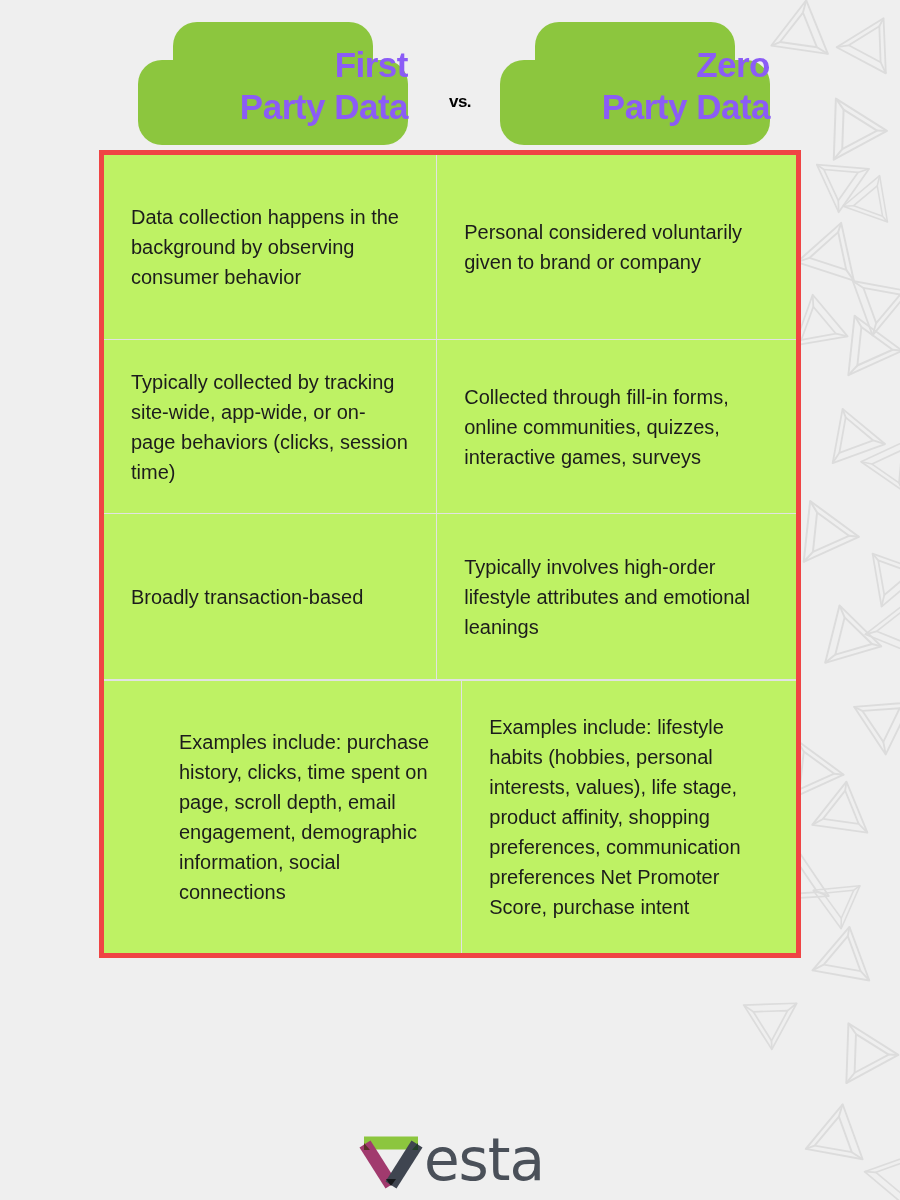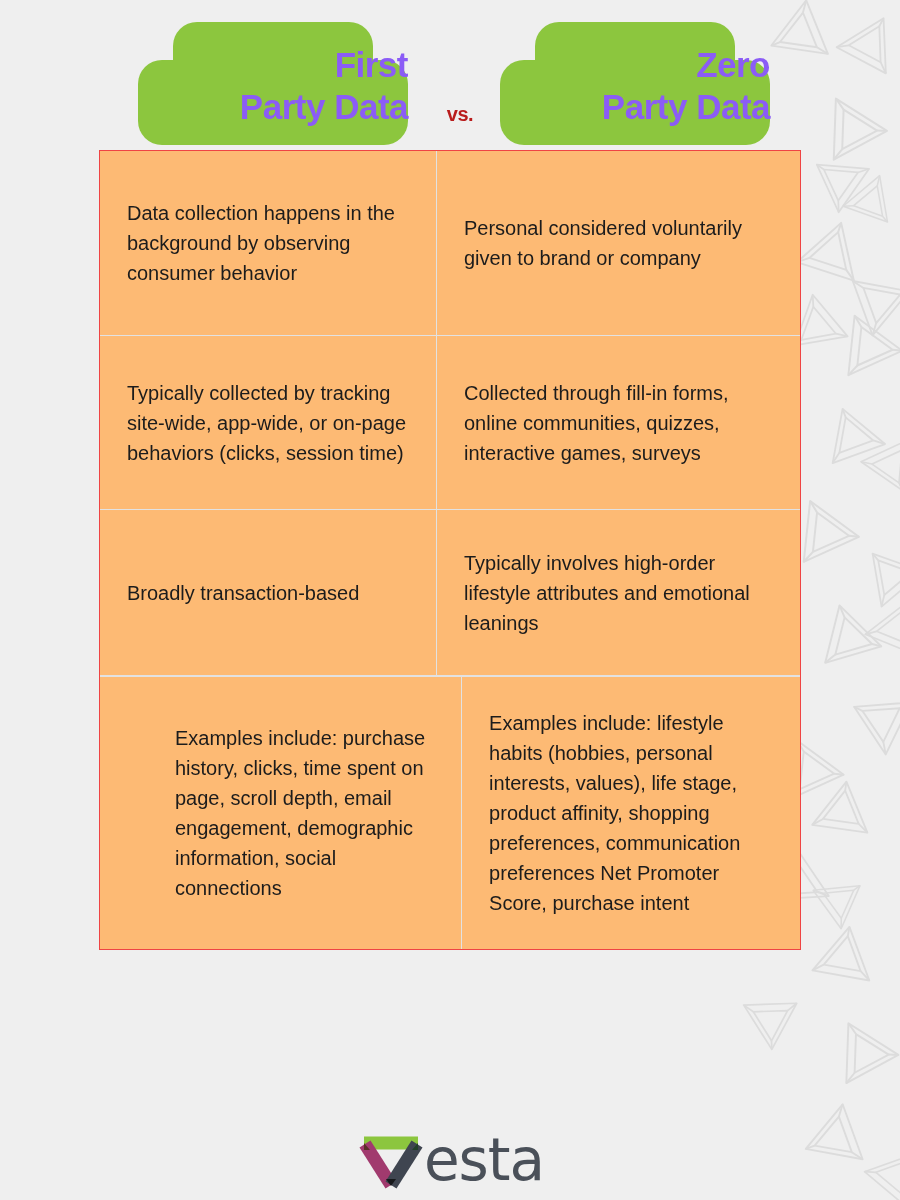--- a/index.html
+++ b/index.html
@@ -80,38 +80,38 @@
     letter-spacing: -0.5px;
     text-align: center;
     z-index: 2;
     padding-top: 4px;
   }
   .badge .label .l1 { display: block; }
   .badge .label .l2 { display: block; }
 
   .vs {
     position: absolute;
-    top: 103px;
+    top: 92px;
     left: 425px;
     width: 70px;
     text-align: center;
-    font-size: 20px;
+    font-size: 17px;
     font-weight: bold;
-    color: #b91c1c;
+    color: #000000;
     letter-spacing: -0.5px;
   }
 
   
   .table {
     position: absolute;
     left: 99px;
     top: 150px;
     width: 702px;
-    background: #fdba74;
-    border: 1px solid #ef4444;
+    background: #bef264;
+    border: 5px solid #ef4444;
     z-index: 2;
   }
   .trow {
     display: flex;
     border-bottom: 1px solid #e2e2e2;
   }
   .trow:last-child { border-bottom: none; margin-left: 48px; }
 
   .cell {
     display: flex;

